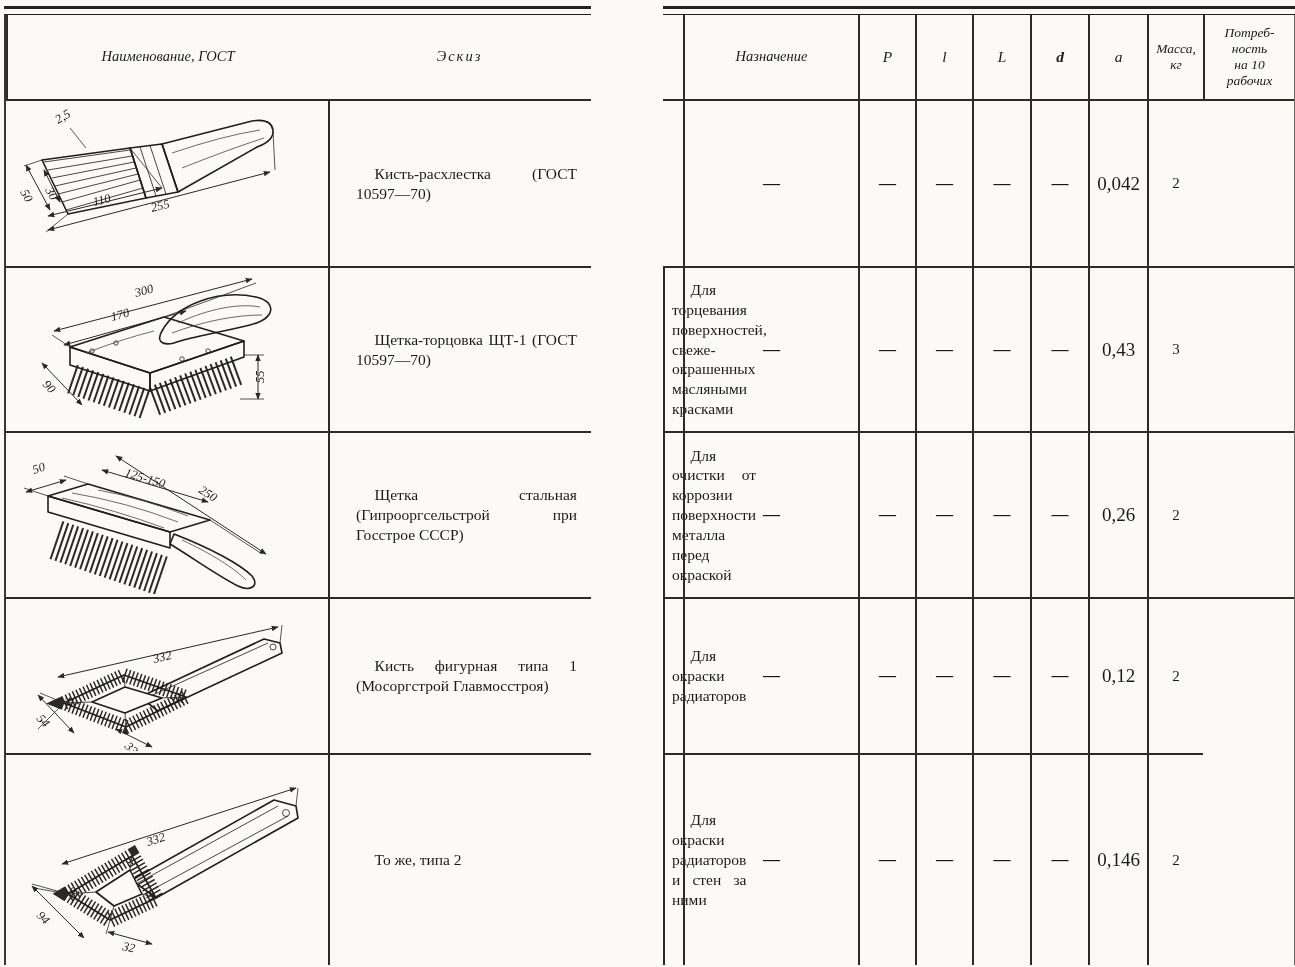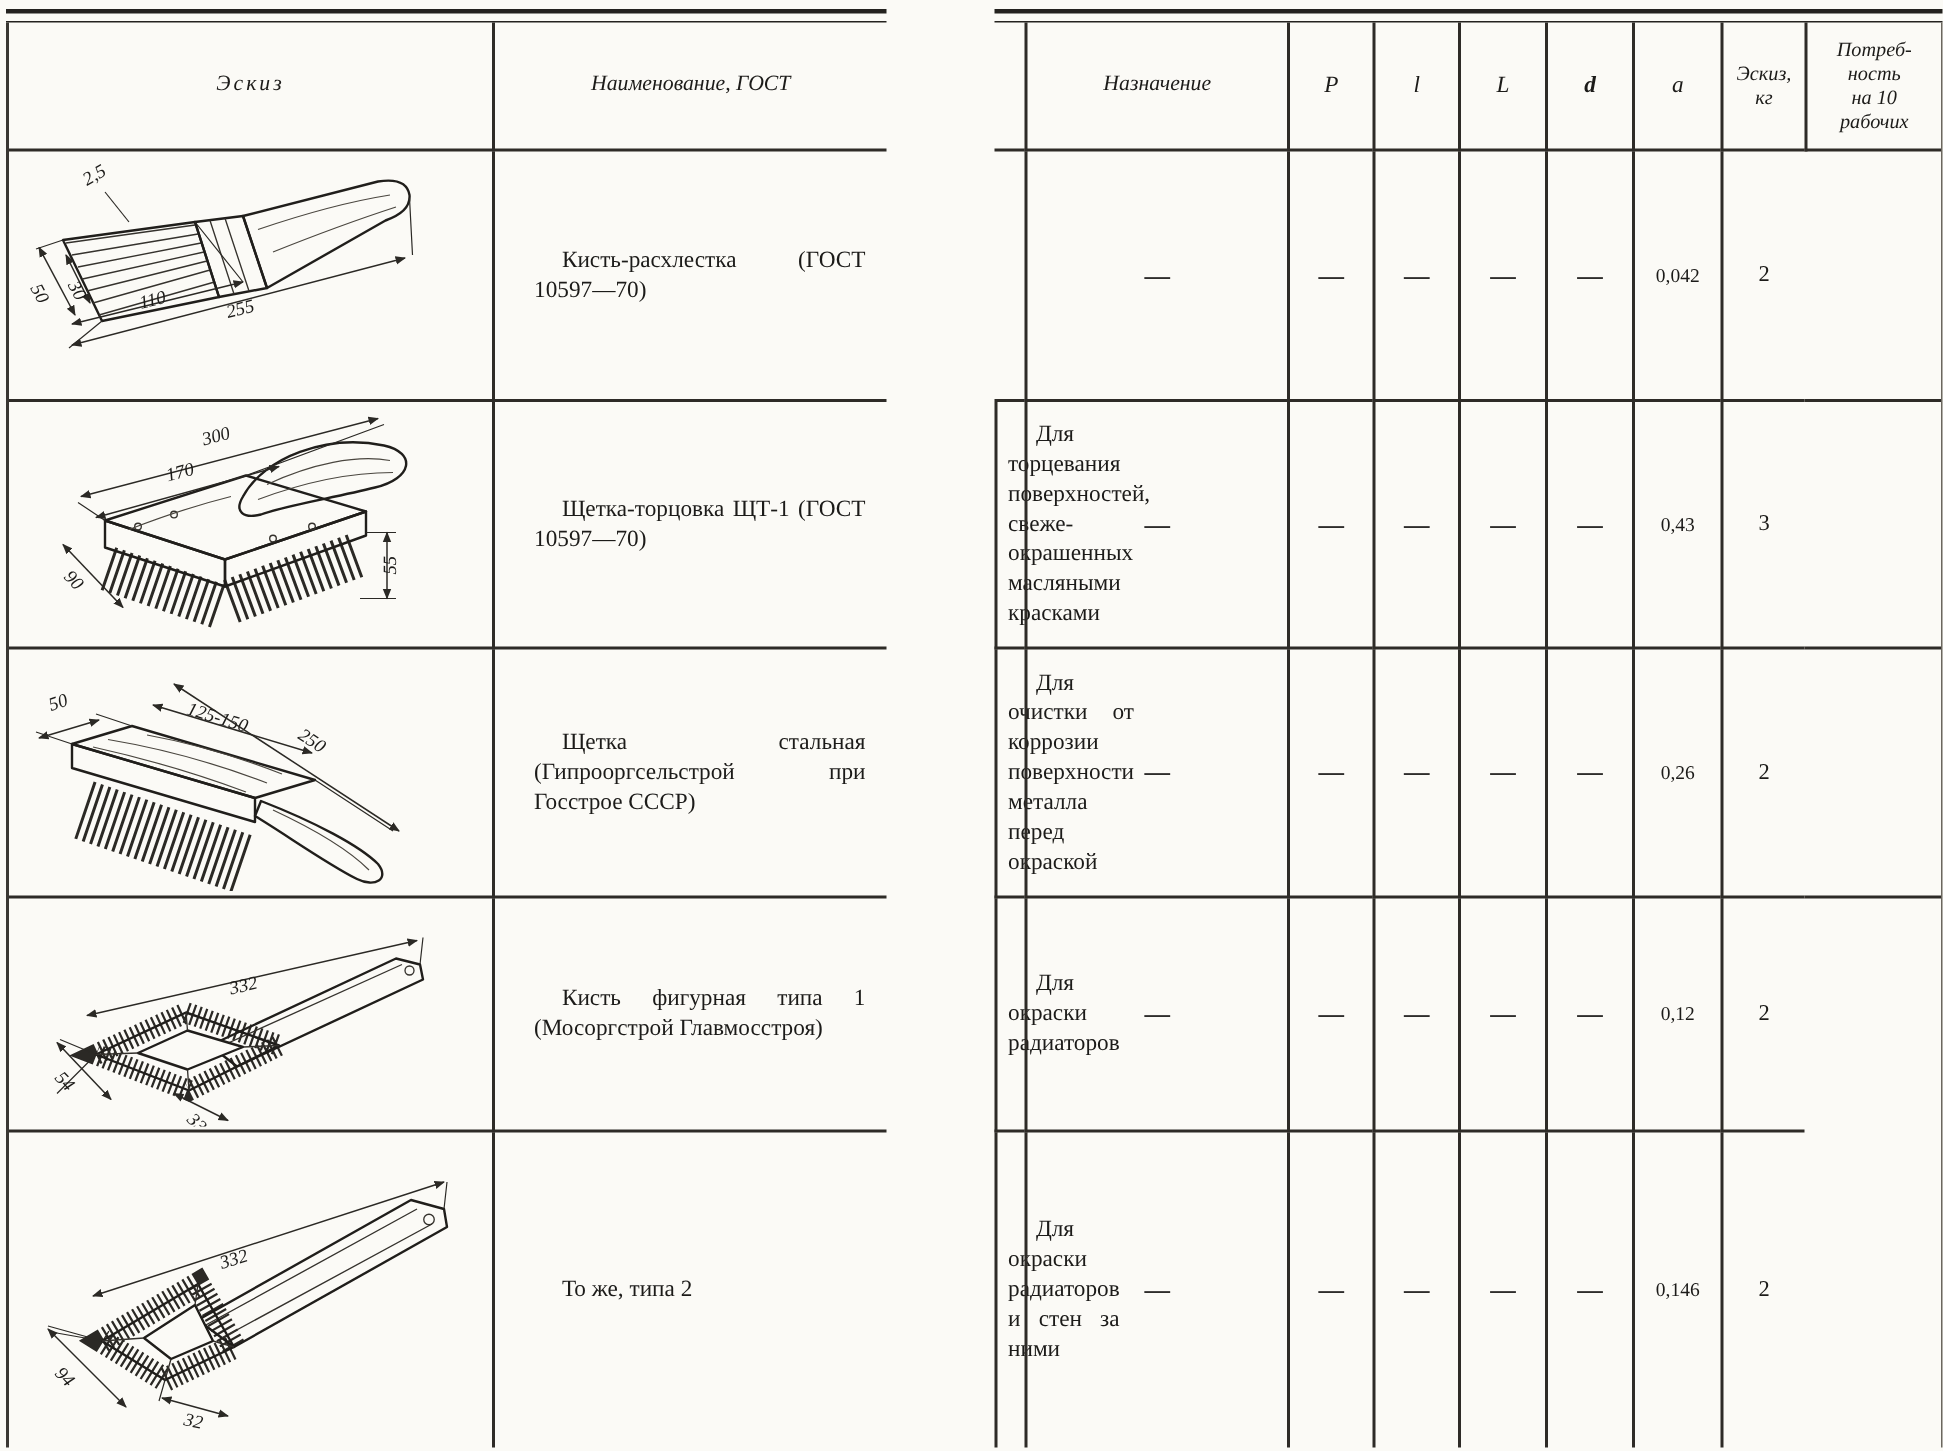--- a/index.html
+++ b/index.html
@@ -20,44 +20,44 @@
   .nb{border-bottom:none;}
   .hdr{font-size:14.5px;text-align:center;line-height:1.2;font-style:italic;}
   .hdr.sp{letter-spacing:2px;}
   .var{font-style:italic;font-size:15.5px;}
   .var.bold{font-weight:bold;}
   .wrap{white-space:pre-line;font-size:13.5px;}
   .namecell{justify-content:flex-start;padding:0 14px 0 26px;font-family:Liberation Serif, serif;}
   .namecell p, .purpcell p{margin:0;font-size:15.5px;line-height:1.28;text-align:justify;text-indent:1.2em;}
   .purpcell{justify-content:flex-start;padding:0 7px;}
   .dashcell{font-weight:bold;font-size:17px;}
-  .valcell{font-size:13px;}
+  .valcell{font-size:19px;}
   .qtycell{font-size:15px;}
   .sketchcell{padding:4px;}
   svg{display:block;}
   svg .ol{fill:none;stroke:#201e1b;stroke-width:1.6;stroke-linejoin:round;}
   svg .thin{fill:none;stroke:#35322d;stroke-width:0.9;}
   svg .grain{fill:none;stroke:#4a463f;stroke-width:0.8;}
   svg .bristle{fill:none;stroke:#2b2925;}
   svg .dim{fill:none;stroke:#2b2925;stroke-width:1;}
   svg .ext{fill:none;stroke:#2b2925;stroke-width:0.8;}
   svg text{font-family:"Liberation Serif", serif;font-style:italic;font-size:12.5px;fill:#1c1b19;}
 </style>
 </head>
 <body>
 
 <div class="tbl tbl-left">
   <div class="toprule"></div>
   <div class="grid grid-left">
 
+    <div class="c hdr bl">
+        <span>Наименование, ГОСТ</span>
+      </div>
     <div class="c hdr sp">
         <span>Эскиз</span>
-      </div>
-    <div class="c hdr bl">
-        <span>Наименование, ГОСТ</span>
       </div>
 
     <div class="c sketchcell">
       <svg width="310" height="152" viewBox="0 0 310 152">
         <defs>
             <marker id="ar1" viewBox="0 0 10 10" refX="9" refY="5" markerWidth="7" markerHeight="7" orient="auto-start-reverse">
               <path d="M0,1 L10,5 L0,9 z" fill="#2b2925"></path>
             </marker>
           </defs>
         <g>
@@ -234,21 +234,21 @@
       </div>
     <div class="c hdr bl var">
         <span>L</span>
       </div>
     <div class="c hdr bl var bold">
         <span>d</span>
       </div>
     <div class="c hdr bl var">
         <span>a</span>
       </div>
-    <div class="c hdr bl wrap"><span>Эскиз,
+    <div class="c hdr bl wrap"><span>Масса,
 кг</span></div>
     <div class="c hdr bl wrap"><span>Потреб-
 ность
 на 10
 рабочих</span></div>
 
     <div class="c"></div>
     <div class="c bl dashcell">—</div>
     <div class="c bl dashcell">—</div>
     <div class="c bl dashcell">—</div>

